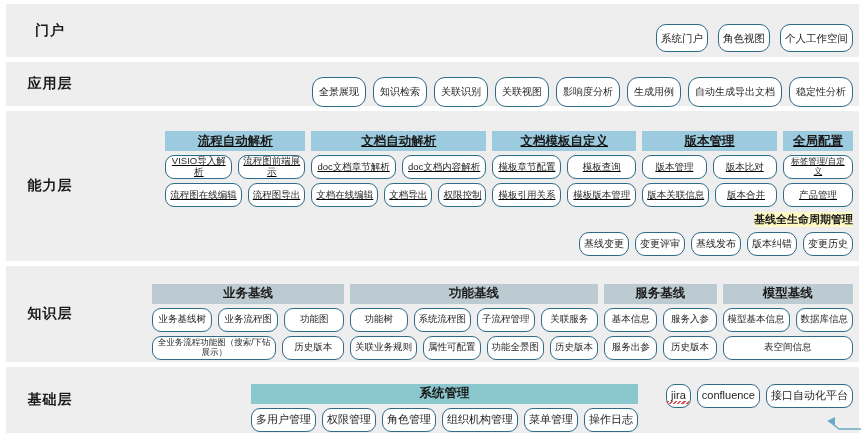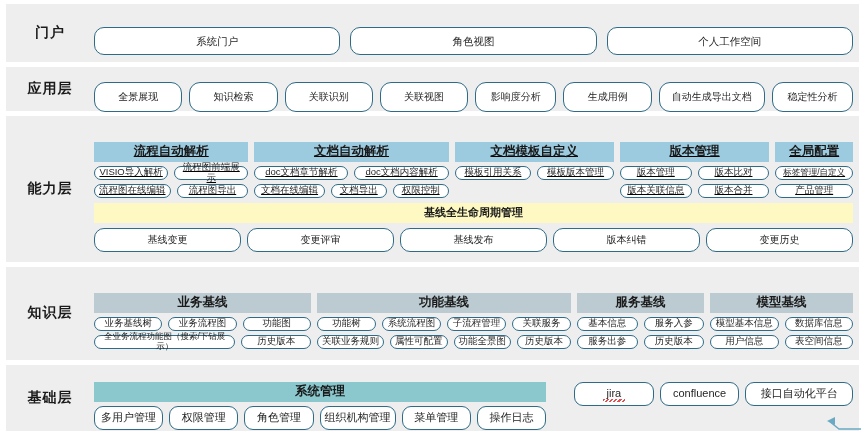--- a/index.html
+++ b/index.html
@@ -36,20 +36,21 @@
     color: #1a1a1a;
     letter-spacing: 1px;
   }
   .band-body {
     flex: 1;
     display: flex;
     flex-direction: column;
     justify-content: center;
     padding: 20px 6px 5px 0;
     gap: 4px;
+    align-items: flex-end;
   }
   .row {
     display: flex;
     gap: 6px;
     align-items: stretch;
   }
 
   
   .pill {
     border: 1.3px solid #2e6b87;
@@ -95,21 +96,21 @@
     justify-content: center;
     text-align: center;
     height: 20px;
   }
   .grp-head.ability { background: #9ccbdf; }
   .grp-head.knowledge { background: #bccbd1; }
   .grp-head.base { background: #8ac8ce; }
 
   .col { display: flex; flex-direction: column; gap: 4px; }
   .col-body { display: flex; flex-direction: column; gap: 4px; }
-  .col-body .row .pill { flex: 1; height: 14px; }
+  .col-body .row .pill { flex: 1; height: 24px; }
 
   
   .full-head {
     background: #fef9c3;
     font-size: 11px;
     font-weight: bold;
     color: #1a1a1a;
     display: flex; align-items: center; justify-content: center;
     height: 20px;
   }
@@ -202,20 +203,24 @@
               <div class="pill" style="flex:0.95">文档导出</div>
               <div class="pill" style="flex:0.95">权限控制</div>
             </div>
           </div>
         </div>
 
         <div class="col" style="flex:1.6;">
           <div class="grp-head ability">文档模板自定义</div>
           <div class="col-body">
             <div class="row">
+              <div class="pill">模板章节配置</div>
+              <div class="pill">模板查询</div>
+            </div>
+            <div class="row">
               <div class="pill">模板引用关系</div>
               <div class="pill">模板版本管理</div>
             </div>
           </div>
         </div>
 
         <div class="col" style="flex:1.5;">
           <div class="grp-head ability">版本管理</div>
           <div class="col-body">
             <div class="row">
@@ -306,21 +311,20 @@
         </div>
 
         <div class="col" style="flex:1.35;">
           <div class="grp-head knowledge">模型基线</div>
           <div class="col-body">
             <div class="row">
               <div class="pill">模型基本信息</div>
               <div class="pill">数据库信息</div>
             </div>
             <div class="row">
-              <div class="pill">用户信息</div>
               <div class="pill">表空间信息</div>
             </div>
           </div>
         </div>
       </div>
     </div>
   </div>
 
   <div class="band" style="height:66px;">
     <div class="band-label">基础层</div>

